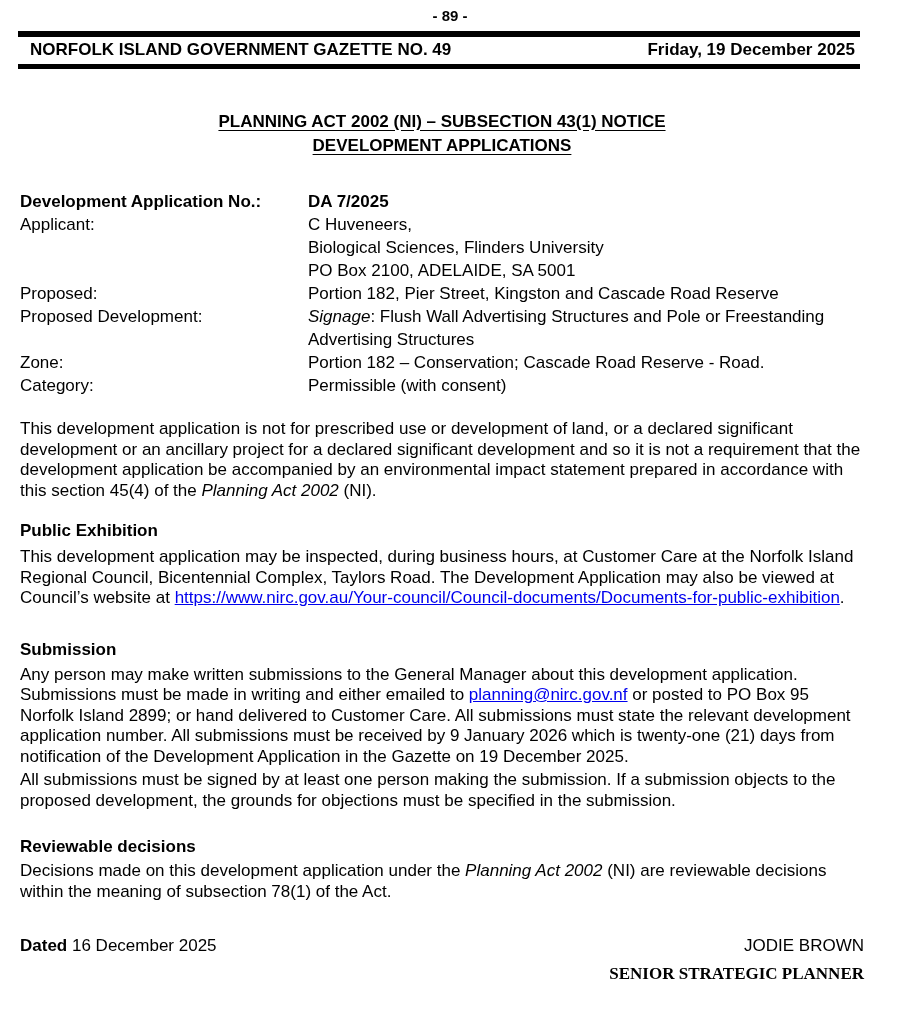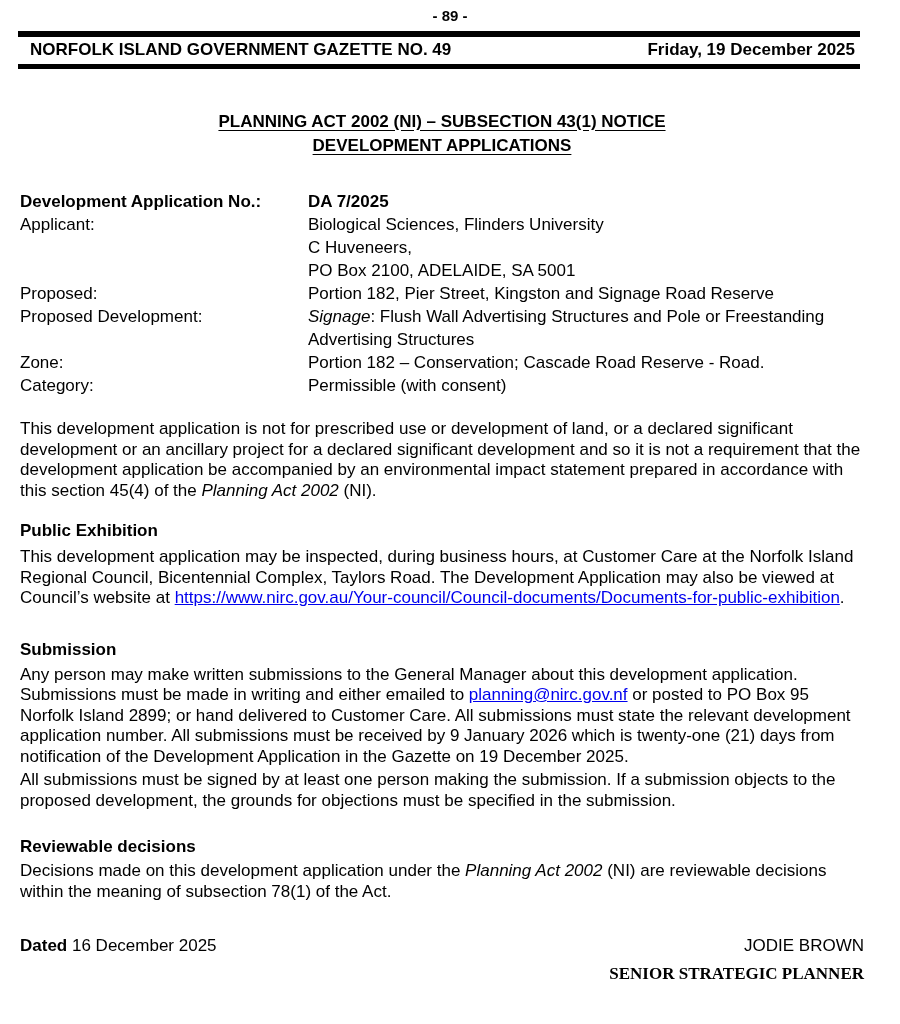--- a/index.html
+++ b/index.html
@@ -68,28 +68,28 @@
     </div>
 
     <div class="details">
       <div class="drow bold">
         <div class="dlabel">Development Application No.:</div>
         <div class="dvalue">DA 7/2025</div>
       </div>
       <div class="drow">
         <div class="dlabel">Applicant:</div>
         <div class="dvalue">
+          <div>C Huveneers,</div>
           <div>Biological Sciences, Flinders University</div>
-          <div>C Huveneers,</div>
           <div>PO Box 2100, ADELAIDE, SA 5001</div>
         </div>
       </div>
       <div class="drow">
         <div class="dlabel">Proposed:</div>
-        <div class="dvalue">Portion 182, Pier Street, Kingston and Signage Road Reserve</div>
+        <div class="dvalue">Portion 182, Pier Street, Kingston and Cascade Road Reserve</div>
       </div>
       <div class="drow">
         <div class="dlabel">Proposed Development:</div>
         <div class="dvalue"><em>Signage</em><span>: Flush Wall Advertising Structures and Pole or Freestanding Advertising Structures</span></div>
       </div>
       <div class="drow">
         <div class="dlabel">Zone:</div>
         <div class="dvalue">Portion 182 – Conservation; Cascade Road Reserve - Road.</div>
       </div>
       <div class="drow">

